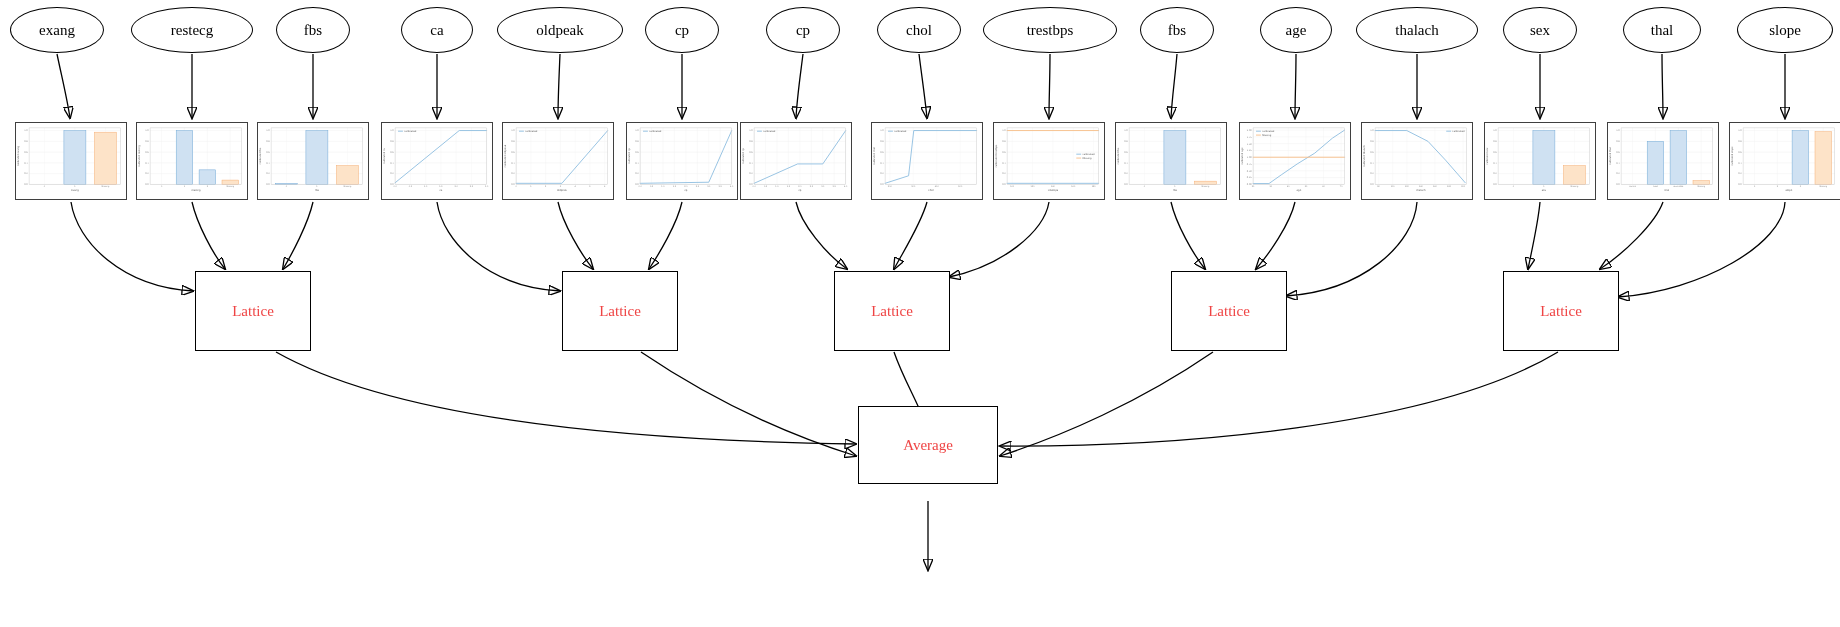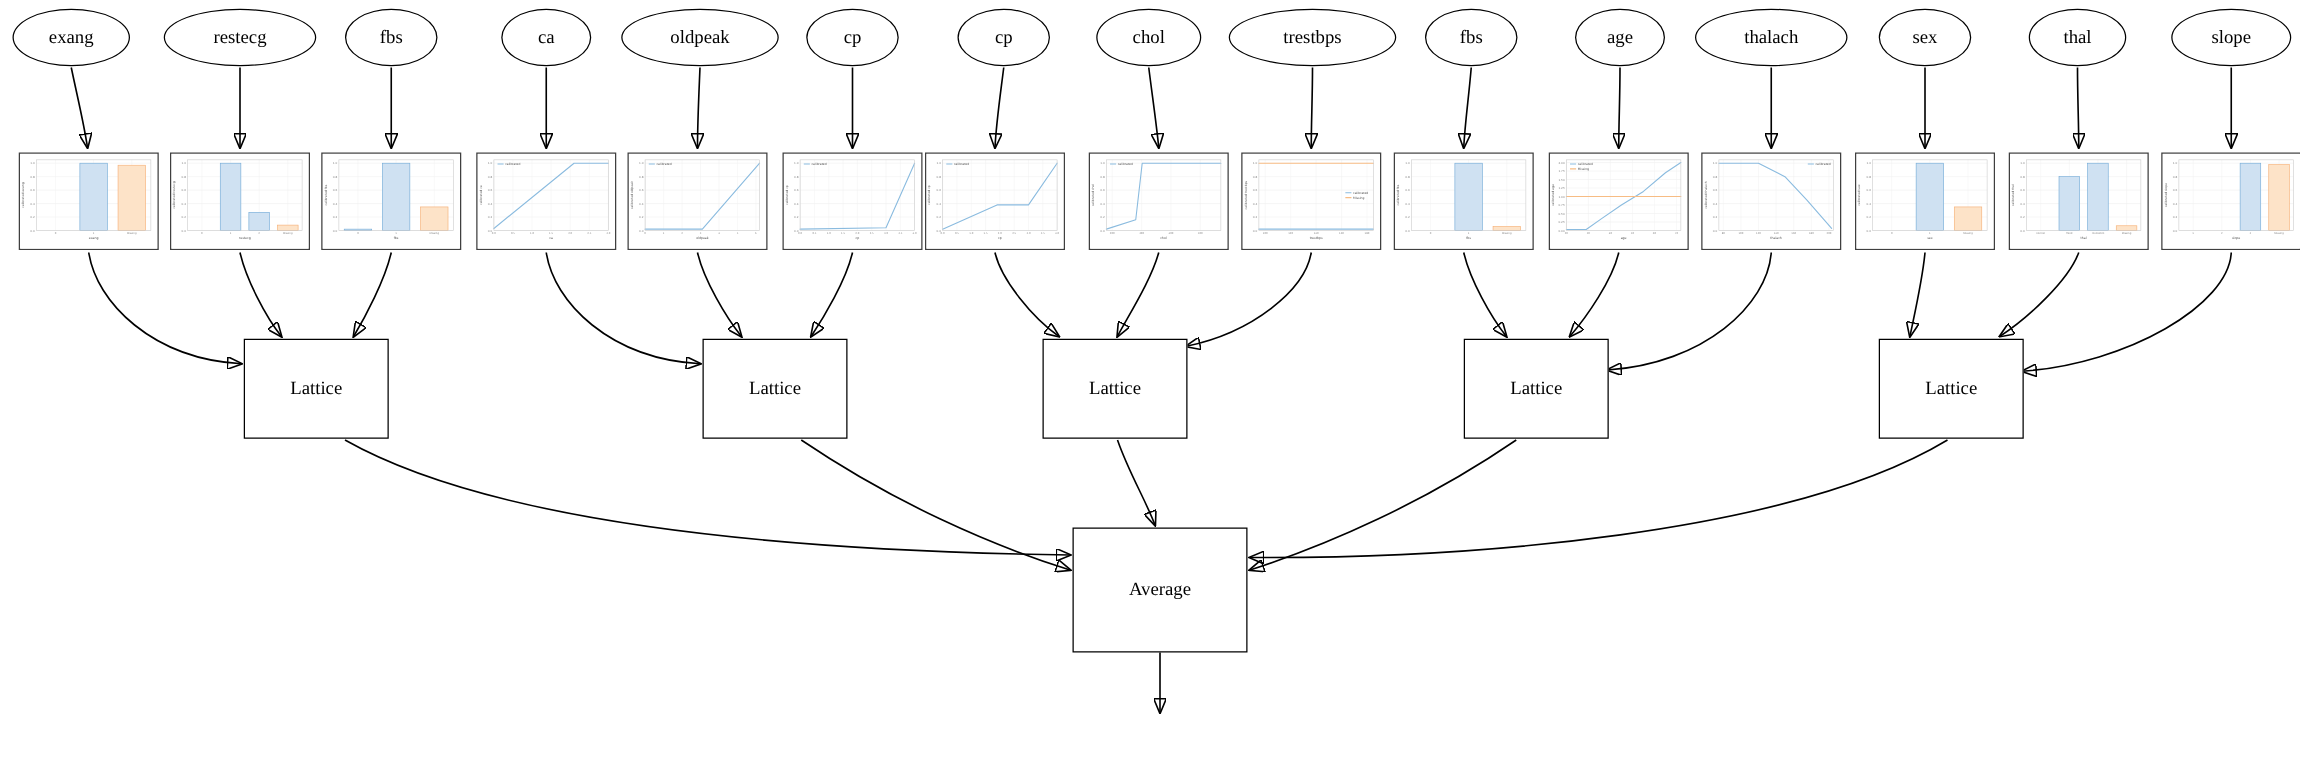--- a/index.html
+++ b/index.html
@@ -5,21 +5,21 @@
   html,body{margin:0;padding:0;background:#ffffff;}
   #canvas{position:relative;width:1840px;height:627px;background:#ffffff;overflow:hidden;
           font-family:"Liberation Serif", serif;}
   .node-ellipse{position:absolute;top:7px;height:46px;border:1px solid #000;border-radius:50%;
                 display:flex;align-items:center;justify-content:center;background:#fff;
                 font:15px "Liberation Serif", serif;color:#000;box-sizing:border-box;}
   .chart-node{position:absolute;top:122px;width:112px;height:78px;border:1.5px solid #3f3f3f;
               background:#fff;box-sizing:border-box;}
   .chart-node svg{display:block;width:100%;height:100%;font-family:"DejaVu Sans", sans-serif;}
   .rect-node{position:absolute;border:1px solid #000;display:flex;align-items:center;justify-content:center;
-             background:#fff;font:15px "Liberation Serif", serif;color:#000000;box-sizing:border-box;}
+             background:#fff;font:15px "Liberation Serif", serif;color:#ef4444;box-sizing:border-box;}
   .lattice{top:271px;width:116px;height:80px;}
   #edges{position:absolute;left:0;top:0;width:1840px;height:627px;pointer-events:none;}
   #edges path{stroke:#000;stroke-width:1.3;fill:none;}
 </style>
 </head>
 <body>
 
 <div id="canvas">
 
   <svg id="edges" viewBox="0 0 1840 627">
@@ -597,15 +597,15 @@
         <text x="3" y="34" font-size="2.5" fill="#555" text-anchor="middle" transform="rotate(-90 3 34)">calibrated slope</text>
       </svg>
     </div>
 
   <div class="rect-node lattice" style="left:195px;">Lattice</div>
   <div class="rect-node lattice" style="left:562px;">Lattice</div>
   <div class="rect-node lattice" style="left:834px;">Lattice</div>
   <div class="rect-node lattice" style="left:1171px;">Lattice</div>
   <div class="rect-node lattice" style="left:1503px;">Lattice</div>
 
-  <div class="rect-node" style="left:858px;top:422px;width:140px;height:100px;">Average</div>
+  <div class="rect-node" style="left:858px;top:406px;width:140px;height:78px;">Average</div>
 
 </div>
 
 </body></html>

